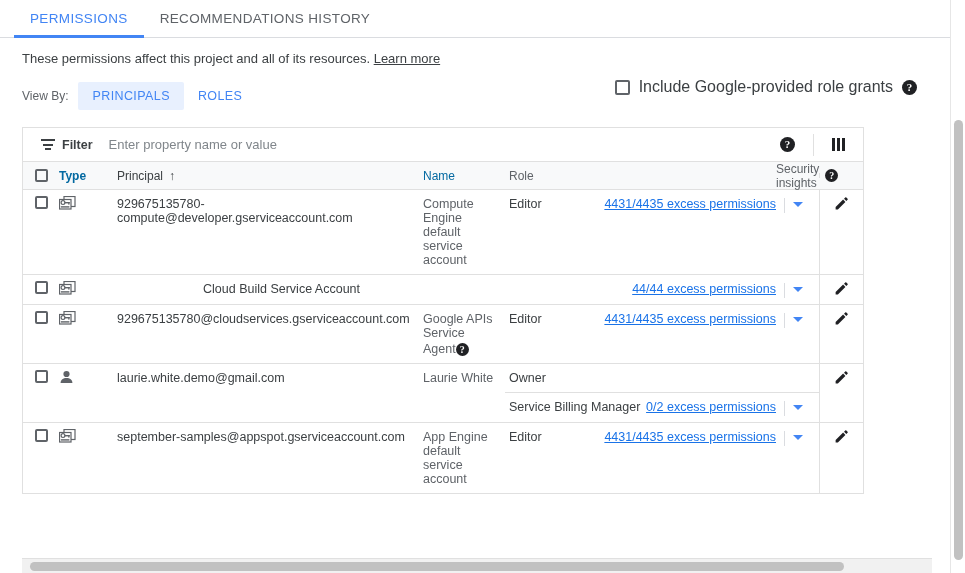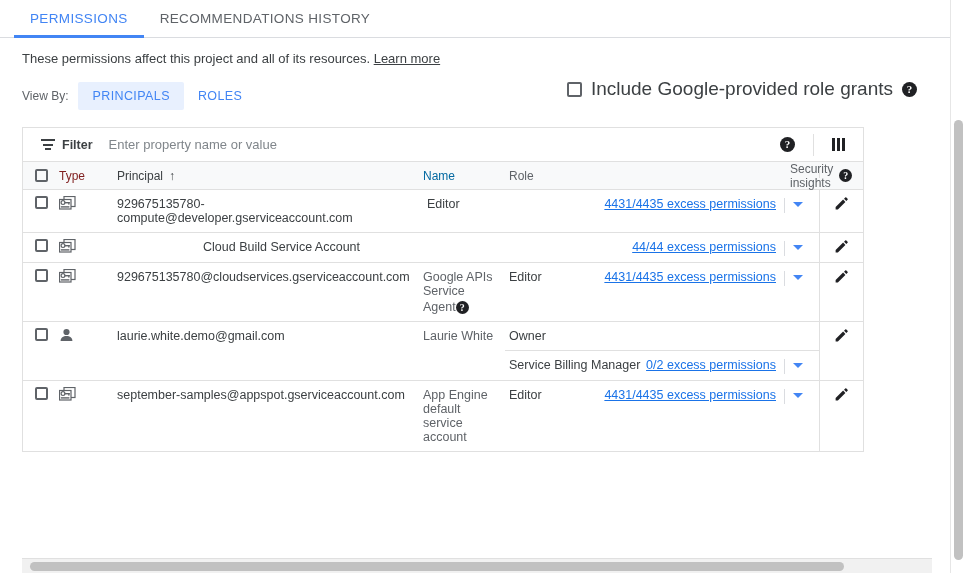--- a/index.html
+++ b/index.html
@@ -96,21 +96,21 @@
   .mdcheck {
     width: 15px;
     height: 15px;
     border: 2px solid #5f6368;
     border-radius: 2px;
     box-sizing: border-box;
     cursor: pointer;
     flex: none;
   }
   .include-label {
-    font-size: 19px;
+    font-size: 16px;
     color: #3c4043;
   }
   .helpicon {
     width: 15px;
     height: 15px;
     border-radius: 50%;
     background: #202124;
     color: #fff;
     font-size: 11px;
     font-weight: bold;
@@ -193,26 +193,26 @@
   .trow {
     display: flex;
     border-bottom: 1px solid #e0e0e0;
     font-size: 12.5px;
     color: #3c4043;
     min-height: 26px;
   }
   .c-check { width: 36px; flex:none; display:flex; align-items:flex-start; justify-content:center; padding-top:6px; box-sizing:border-box; }
   .thead .c-check { padding-top:0; align-items:center; }
   .c-type   { width: 58px; flex:none; box-sizing:border-box; padding-top:6px; }
-  .thead .c-type { padding-top:0; font-weight:400; color:#7f1d1d; }
+  .thead .c-type { padding-top:0; font-weight:700; color:#0369a1; }
   .c-prin   { width: 306px; flex:none; box-sizing:border-box; padding:7px 12px 7px 0; word-break: break-word; }
   .thead .c-prin { padding:0; display:flex; align-items:center; gap:6px; font-weight:500; color:#3c4043; }
   .c-name   { width: 82px; flex:none; box-sizing:border-box; padding:7px 8px 7px 0; color:#5f6368; }
   .thead .c-name { padding:0; font-weight:500; color:#0369a1; }
-  .c-rr     { flex: 1 1 auto; box-sizing:border-box; min-width:0;gap:14px; }
+  .c-rr     { flex: 1 1 auto; box-sizing:border-box; min-width:0; }
   .thead .c-rr { display:flex; align-items:center; }
   .c-edit   { width: 44px; flex:none; border-left:1px solid #e0e0e0; box-sizing:border-box;
               display:flex; align-items:flex-start; justify-content:center; padding-top:5px; }
   .thead .c-edit { border-left:1px solid #e0e0e0; }
 
   .hdr-role { width: 267px; flex:none; padding-left:4px; }
   .hdr-ins  { flex:1 1 auto; display:flex; align-items:center; justify-content:flex-end; gap:6px; padding-right:22px; }
 
   .cb {
     width: 13px; height: 13px;
@@ -394,20 +394,21 @@
         </div>
         <div class="c-type"><span><svg class="svc-ico" width="17" height="14" viewBox="0 0 17 14" xmlns="http://www.w3.org/2000/svg">
               <rect x="5" y="0.5" width="11" height="10" fill="none" stroke="#5f6368" stroke-width="1.2"></rect>
               <rect x="0.5" y="3.5" width="11.5" height="9.5" fill="#ffffff" stroke="#5f6368" stroke-width="1.2"></rect>
               <circle cx="4" cy="6.6" r="1.9" fill="none" stroke="#5f6368" stroke-width="1.2"></circle>
               <rect x="5.6" y="6" width="5.2" height="1.4" fill="#5f6368"></rect>
               <rect x="9.2" y="6" width="1.3" height="2.6" fill="#5f6368"></rect>
               <rect x="1.8" y="10.2" width="8.6" height="1.4" fill="#5f6368"></rect>
             </svg></span></div>
         <div class="c-prin">929675135780-compute@developer.gserviceaccount.com</div>
+        <div class="c-name"><span>Compute Engine default service account</span></div>
         <div class="c-rr">
           <div class="rline">
             <div class="rl-role">Editor</div>
             <div class="rl-ins">
               <span class="ins-link">4431/4435 excess permissions</span>
               <span class="ins-sep"></span>
               <span class="caret"></span>
             </div>
           </div>
         </div>

